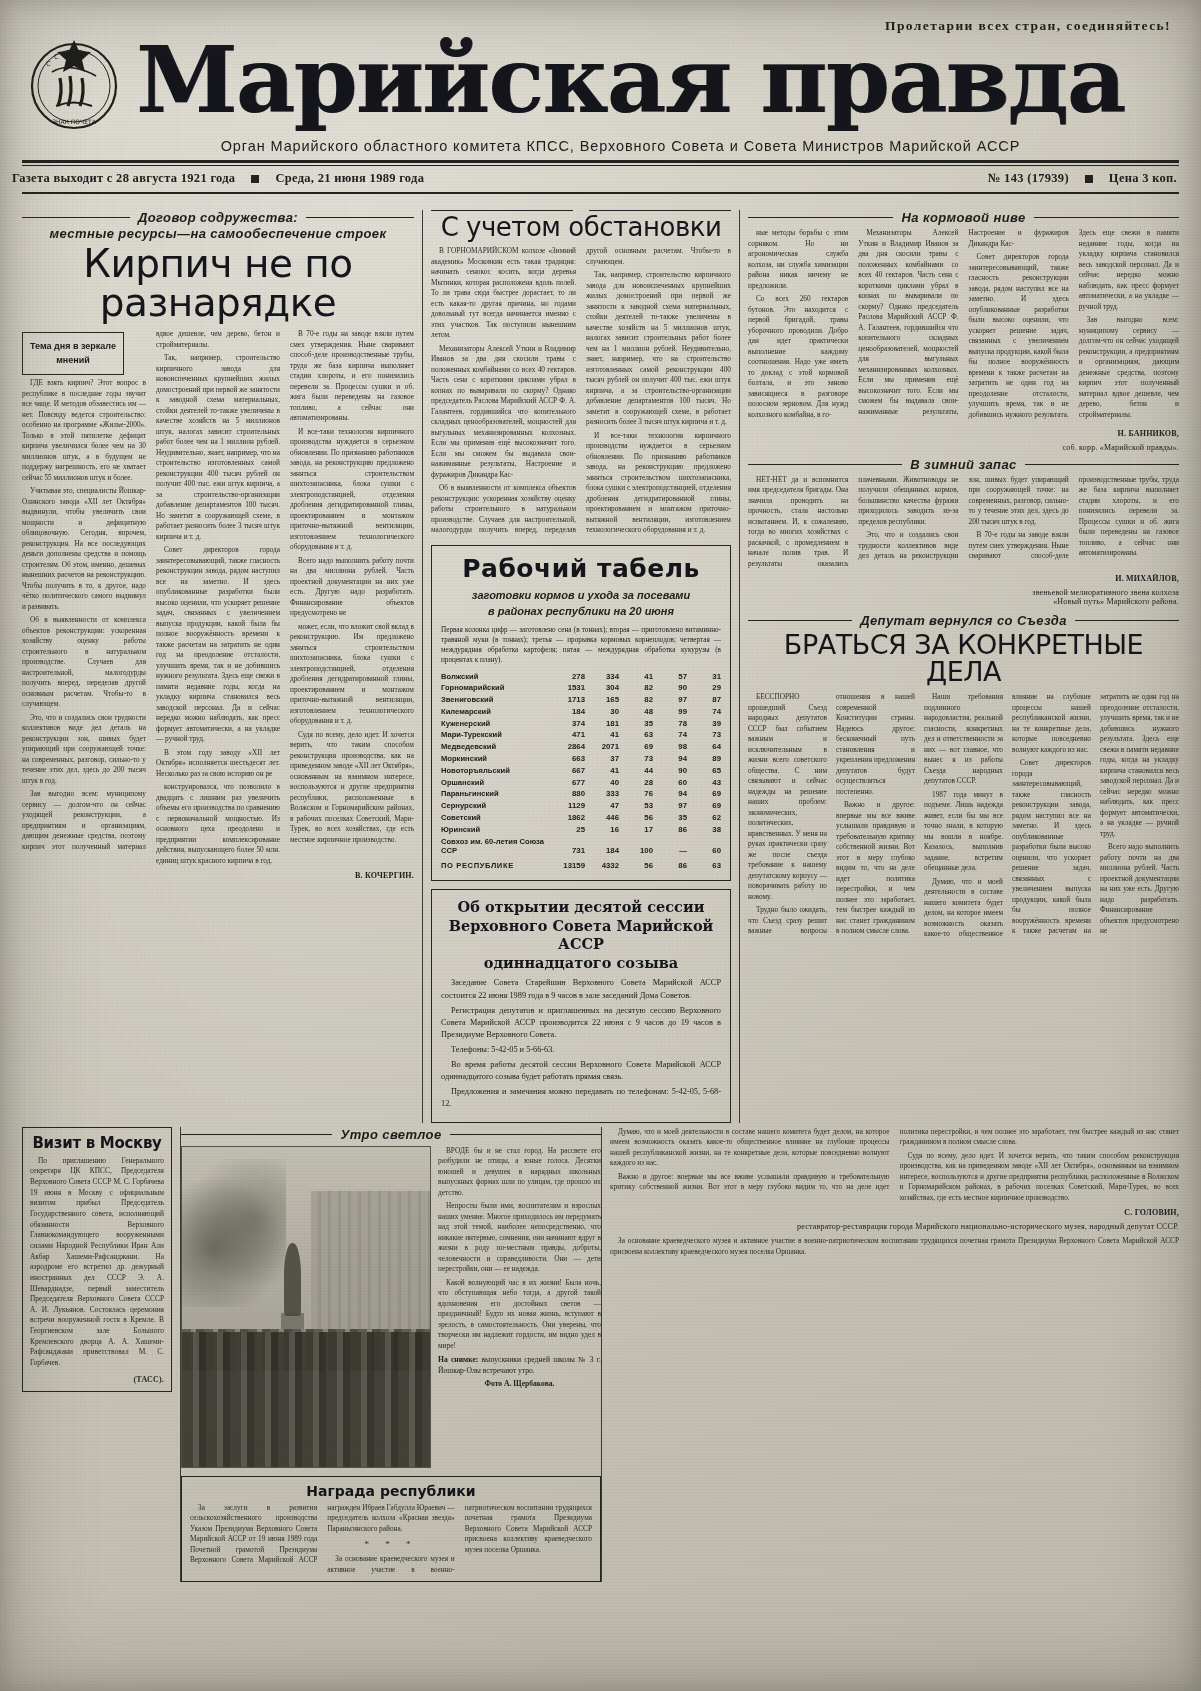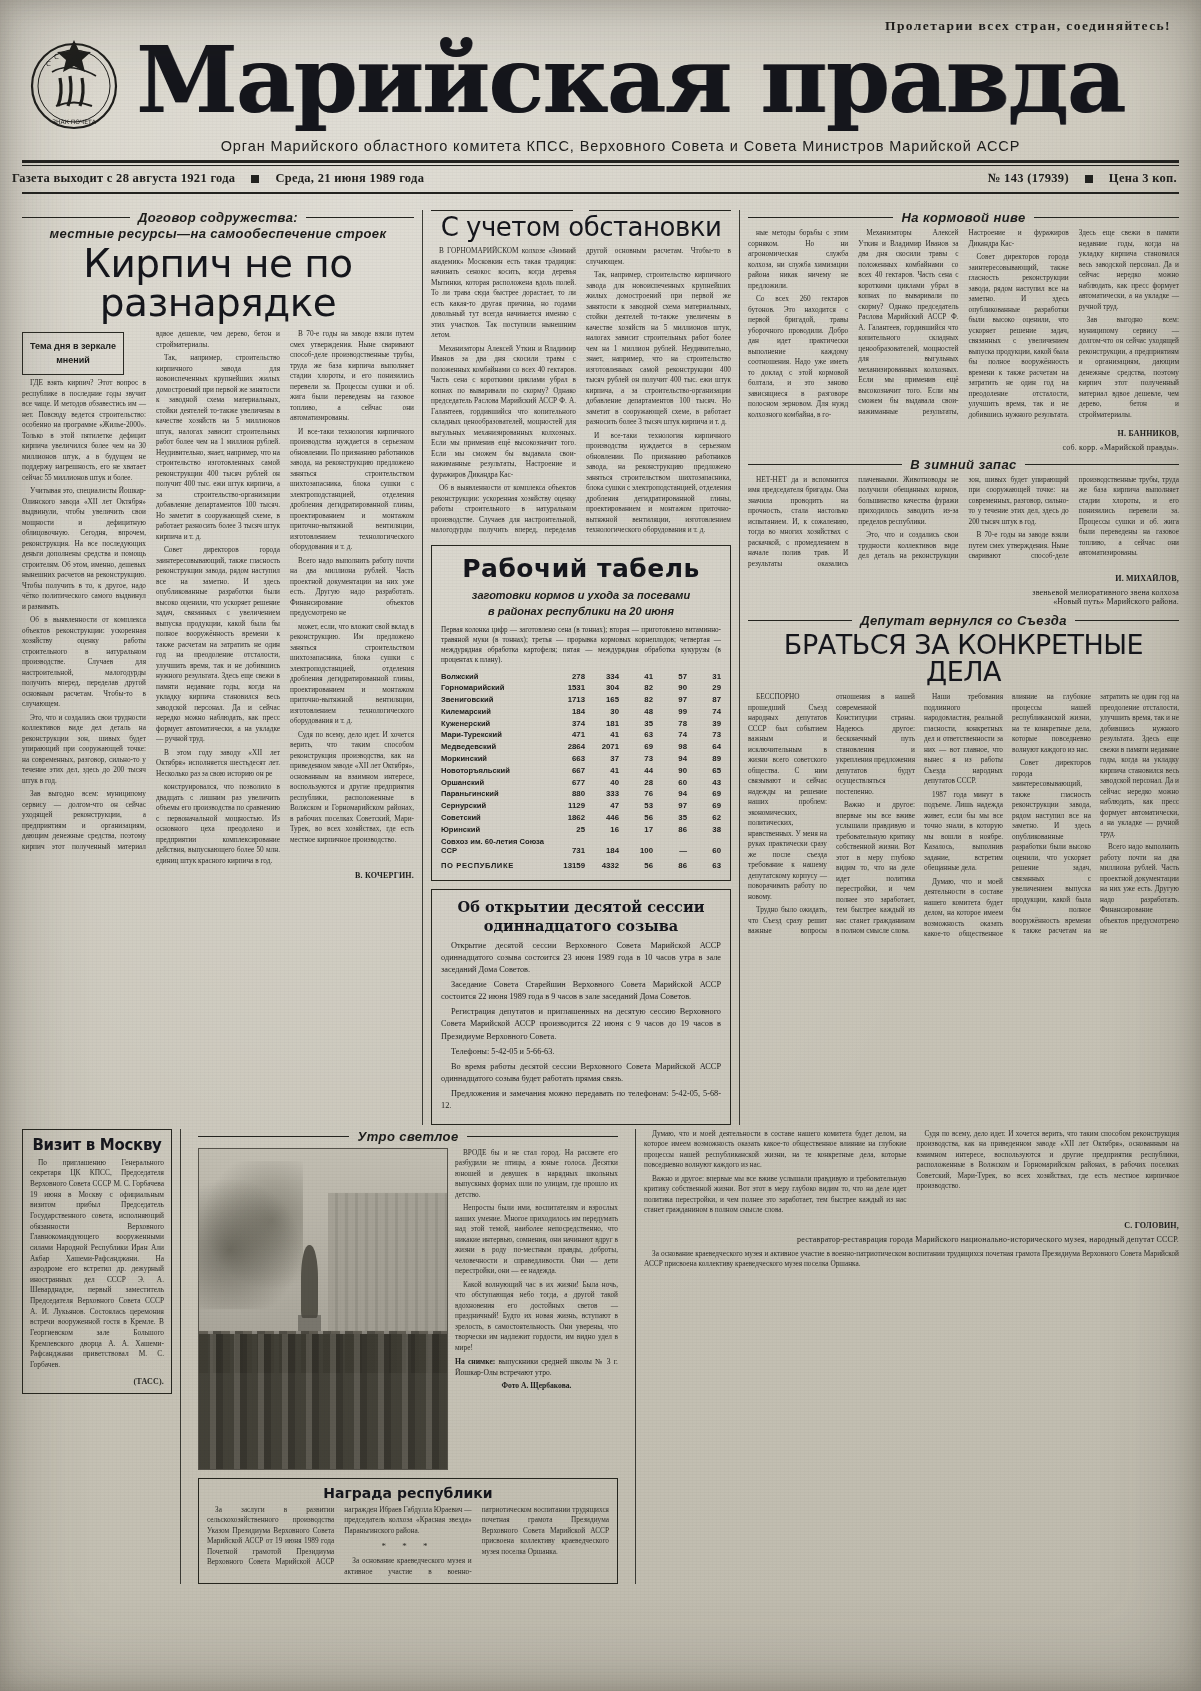--- a/index.html
+++ b/index.html
@@ -145,21 +145,21 @@
   .sess-title{
     font-family:"DejaVu Serif",serif;font-weight:bold;font-size:14.5px;
     text-align:center;line-height:1.28;margin-bottom:5px;color:#15161c;
   }
   .sess-body{font-size:8.3px;line-height:1.45;text-align:justify;}
   .sess-body p{margin:0 0 3px 0;text-indent:10px;}
 
   
   .bottom{padding:4px 22px 0 22px;display:flex;}
   .bl{width:150px;flex:0 0 150px;padding-right:8px;}
-  .bm{width:420px;flex:0 0 420px;padding:0 17px;border-left:1px solid #3a3a34;}
+  .bm{width:420px;flex:0 0 420px;padding:0 0;border-left:1px solid #3a3a34;}
   .br{flex:1;padding-left:8px;border-left:1px solid #3a3a34;}
 
   .visit-box{border:1.6px solid #26261f;padding:6px 7px;}
   .visit-title{
     font-family:"DejaVu Sans",sans-serif;font-weight:bold;font-size:15px;
     text-align:center;margin-bottom:4px;letter-spacing:-.3px;color:#15161c;
   }
   .photo{
     width:100%;height:320px;position:relative;overflow:hidden;
     border:1px solid #55524a;
@@ -413,24 +413,24 @@
                 <td class="num">86</td>
                 <td class="num">63</td>
               </tr>
             </tbody>
         </table>
       </div>
 
       <div class="boxed">
         <div class="sess-title">
           <div>Об открытии десятой сессии</div>
+          <div>Верховного Совета Марийской АССР</div>
           <div>одиннадцатого созыва</div>
         </div>
         <div class="sess-body">
-          <p>Открытие десятой сессии Верховного Совета Марийской АССР одиннадцатого созыва состоится 23 июня 1989 года в 10 часов утра в зале заседаний Дома Советов.</p>
           <p>Заседание Совета Старейшин Верховного Совета Марийской АССР состоится 22 июня 1989 года в 9 часов в зале заседаний Дома Советов.</p>
           <p>Регистрация депутатов и приглашенных на десятую сессию Верховного Совета Марийской АССР производится 22 июня с 9 часов до 19 часов в Президиуме Верховного Совета.</p>
           <p>Телефоны: 5-42-05 и 5-66-63.</p>
           <p>Во время работы десятой сессии Верховного Совета Марийской АССР одиннадцатого созыва будет работать прямая связь.</p>
           <p>Предложения и замечания можно передавать по телефонам: 5-42-05, 5-68-12.</p>
         </div>
       </div>
     </div>
 
     <div class="col-right">

